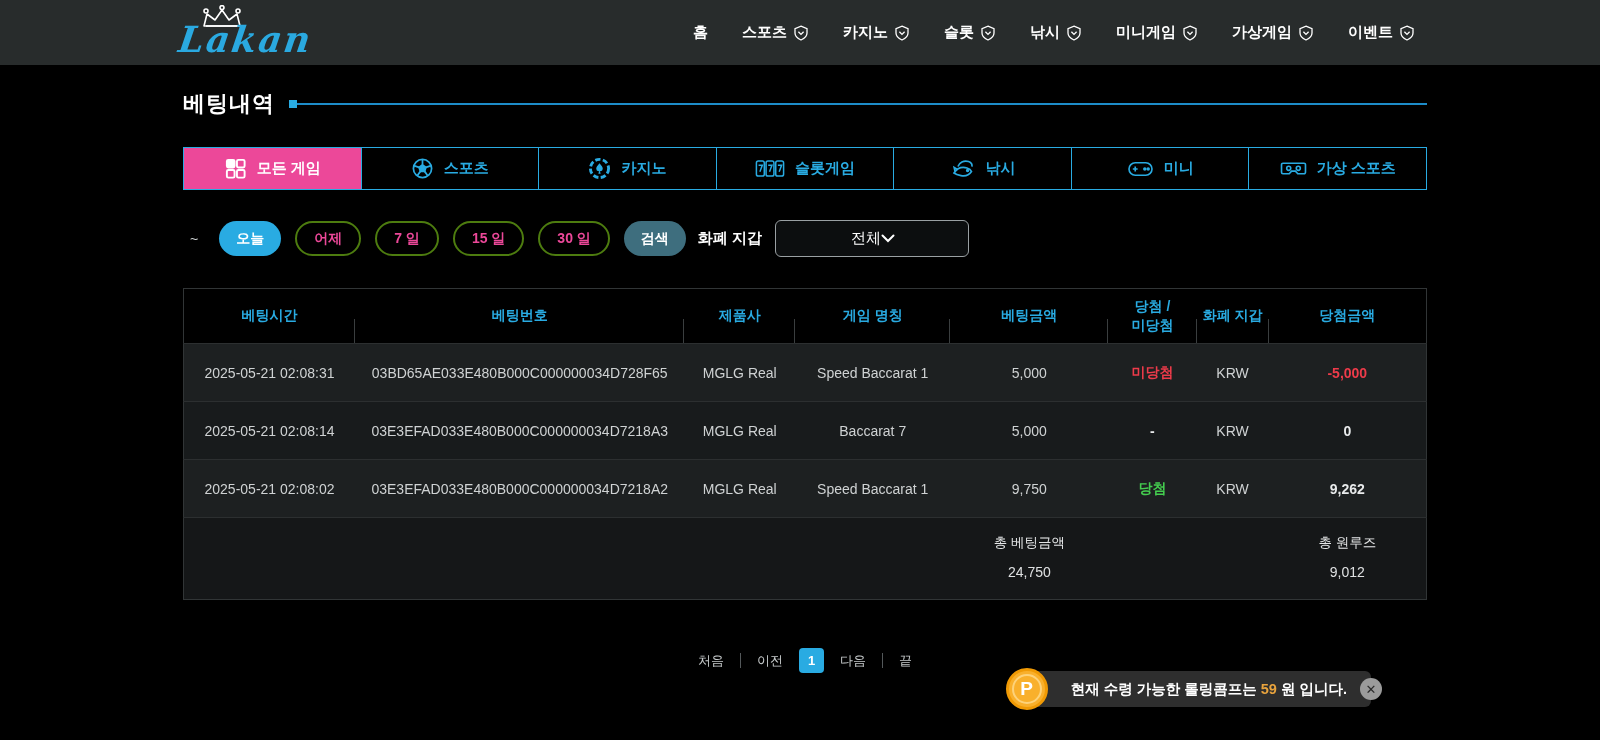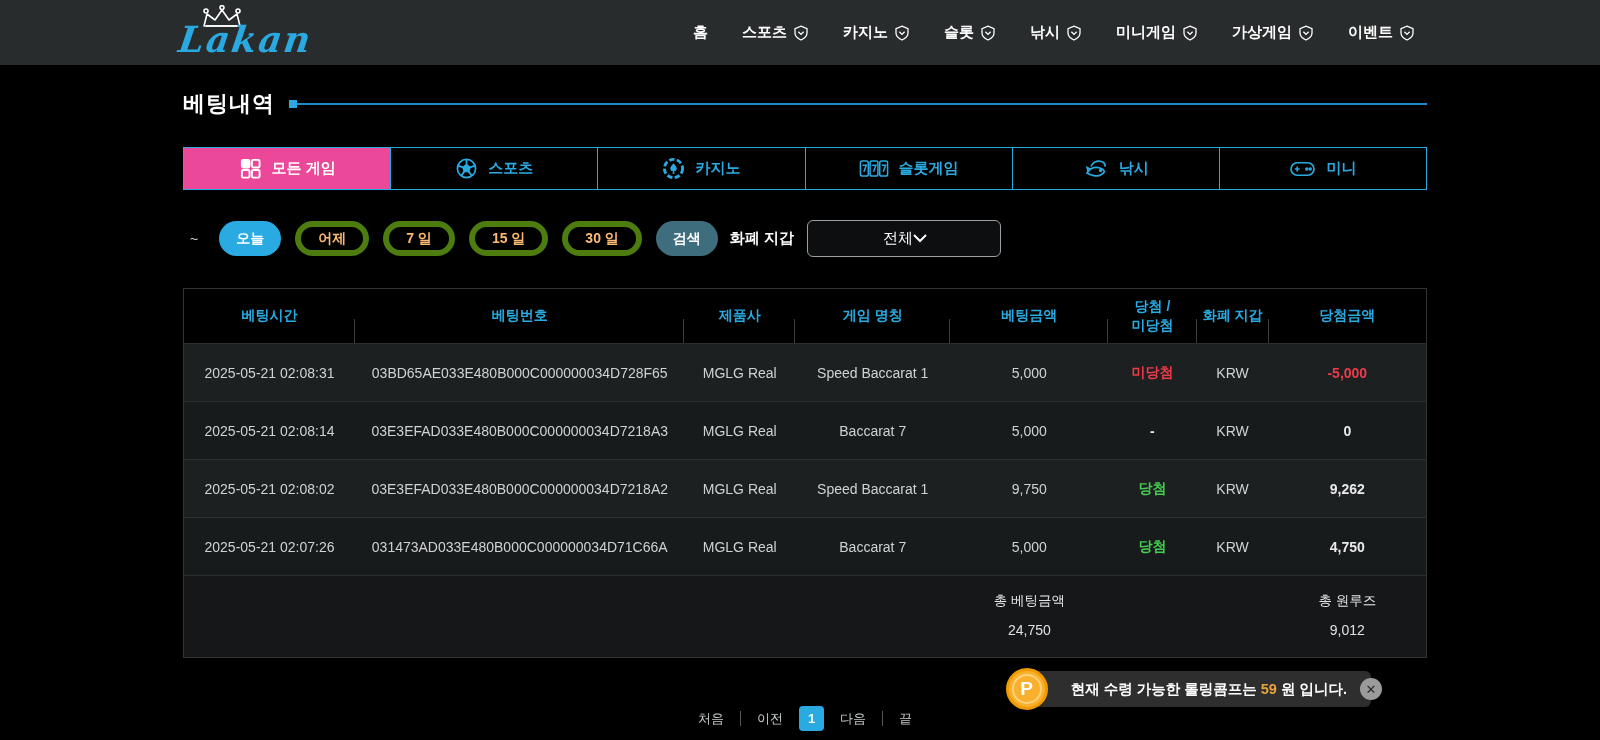--- a/index.html
+++ b/index.html
@@ -39,21 +39,21 @@
   
   .filters { display:flex; align-items:center; margin-top:30px; }
   .date-input { width:172px; height:36px; background:#0c0e0f; border:1px solid #9aa0a3;
     border-radius:6px; color:#fff; font-size:15px; padding:0 12px;
     font-family:"Liberation Sans","DejaVu Sans",sans-serif; }
   .tilde { color:#cfd3d4; margin:0 7px; font-size:14px; }
   .pill { height:35px; border-radius:18px; display:inline-flex; align-items:center;
     justify-content:center; font-size:14px; font-weight:bold; cursor:pointer;
     padding:0 17px; white-space:nowrap; }
   .pill.solid { background:#29abe2; color:#fff; margin-left:14px; }
-  .pill.outline { background:transparent; border:6px solid #4d7c0f; color:#fdba74; margin-left:14px; }
+  .pill.outline { background:transparent; border:2px solid #4d7c0f; color:#ec4899; margin-left:14px; }
   .pill.search { background:#3e6e7e; color:#fff; margin-left:14px; }
   .wallet-label { color:#fff; font-size:15px; font-weight:bold; margin-left:12px; }
   .wallet-select { width:194px; height:37px; background:#0c0e0f; border:1px solid #9aa0a3;
     border-radius:6px; display:flex; align-items:center; justify-content:center;
     padding:0 14px 0 16px; margin-left:13px; color:#fff; font-size:15px; cursor:pointer; }
 
   
   table { width:100%; border-collapse:collapse; margin-top:31px;
     border:1px solid #313536; }
   thead th { color:#29abe2; font-size:14px; font-weight:bold; height:55px;
@@ -250,20 +250,30 @@
     <div class="tab">
       <span class="ticon">
           <svg width="27" height="23" viewBox="0 0 28 24" fill="none" stroke="currentColor" stroke-width="1.7">
             <rect x="2" y="6" width="24" height="13" rx="6.5"></rect>
             <path d="M8.5 10 v5 M6 12.5 h5"></path>
             <circle cx="18.5" cy="12.5" r="1" fill="currentColor"></circle>
             <circle cx="22" cy="12.5" r="1" fill="currentColor"></circle>
           </svg>
         </span>
       <span>미니</span>
+    </div>
+    <div class="tab">
+      <span class="ticon">
+          <svg width="27" height="23" viewBox="0 0 28 24" fill="none" stroke="currentColor" stroke-width="1.7">
+            <path d="M3 6.5 h22 a1.5 1.5 0 0 1 1.5 1.5 v8 a1.5 1.5 0 0 1 -1.5 1.5 h-6.5 l-2.5 -2.8 h-4 l-2.5 2.8 H3 a1.5 1.5 0 0 1 -1.5 -1.5 v-8 A1.5 1.5 0 0 1 3 6.5 Z"></path>
+            <circle cx="9" cy="11.8" r="2.1"></circle>
+            <circle cx="19" cy="11.8" r="2.1"></circle>
+          </svg>
+        </span>
+      <span>가상 스포츠</span>
     </div>
   </div>
 
   <div class="filters">
     <span class="tilde">~</span>
     <button class="pill solid" style="border:none;">오늘</button>
     <button class="pill outline">어제</button>
     <button class="pill outline">7 일</button>
     <button class="pill outline">15 일</button>
     <button class="pill outline">30 일</button>
@@ -327,30 +337,20 @@
       <tr>
         <td>2025-05-21 02:08:02</td>
         <td>03E3EFAD033E480B000C000000034D7218A2</td>
         <td>MGLG Real</td>
         <td>Speed Baccarat 1</td>
         <td>9,750</td>
         <td class="bold c-green">당첨</td>
         <td>KRW</td>
         <td class="bold c-neutral">9,262</td>
       </tr>
-      <tr>
-        <td>2025-05-21 02:07:26</td>
-        <td>031473AD033E480B000C000000034D71C66A</td>
-        <td>MGLG Real</td>
-        <td>Baccarat 7</td>
-        <td>5,000</td>
-        <td class="bold c-green">당첨</td>
-        <td>KRW</td>
-        <td class="bold c-neutral">4,750</td>
-      </tr>
     </tbody>
     <tfoot>
       <tr class="flabels">
         <td colspan="4"></td>
         <td>총 베팅금액</td>
         <td colspan="2"></td>
         <td>총 원루즈</td>
       </tr>
       <tr class="fvalues">
         <td colspan="4"></td>

